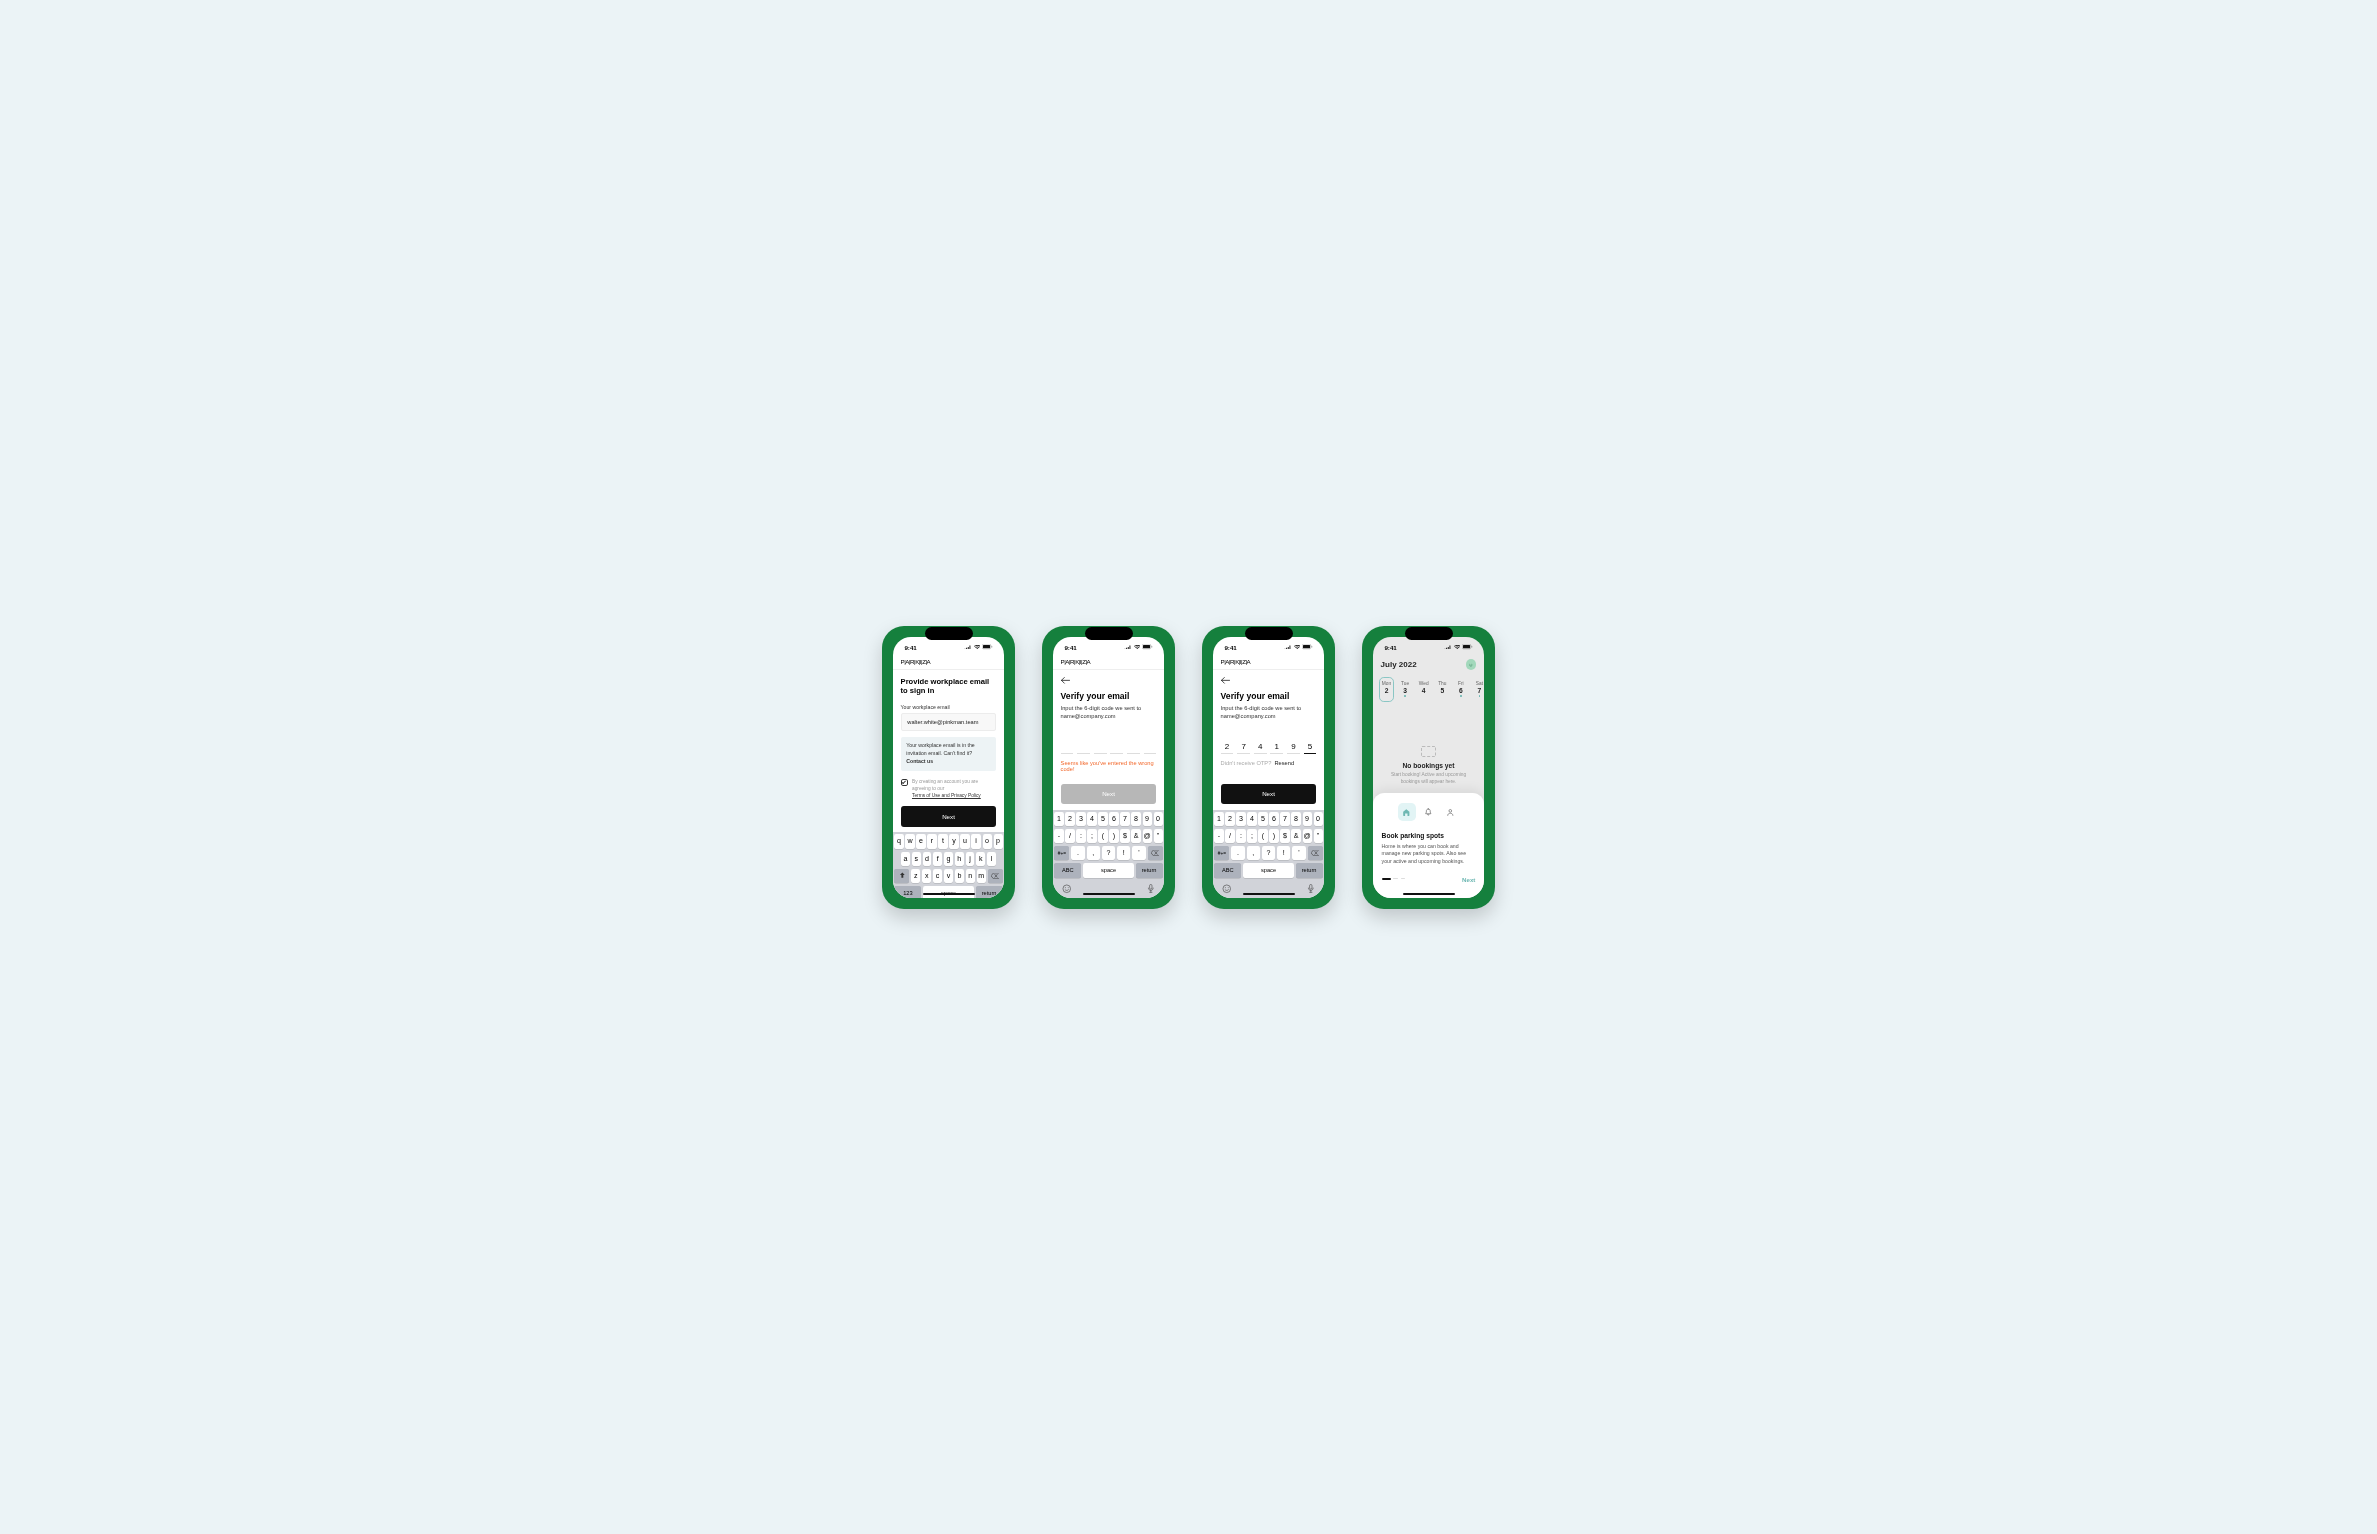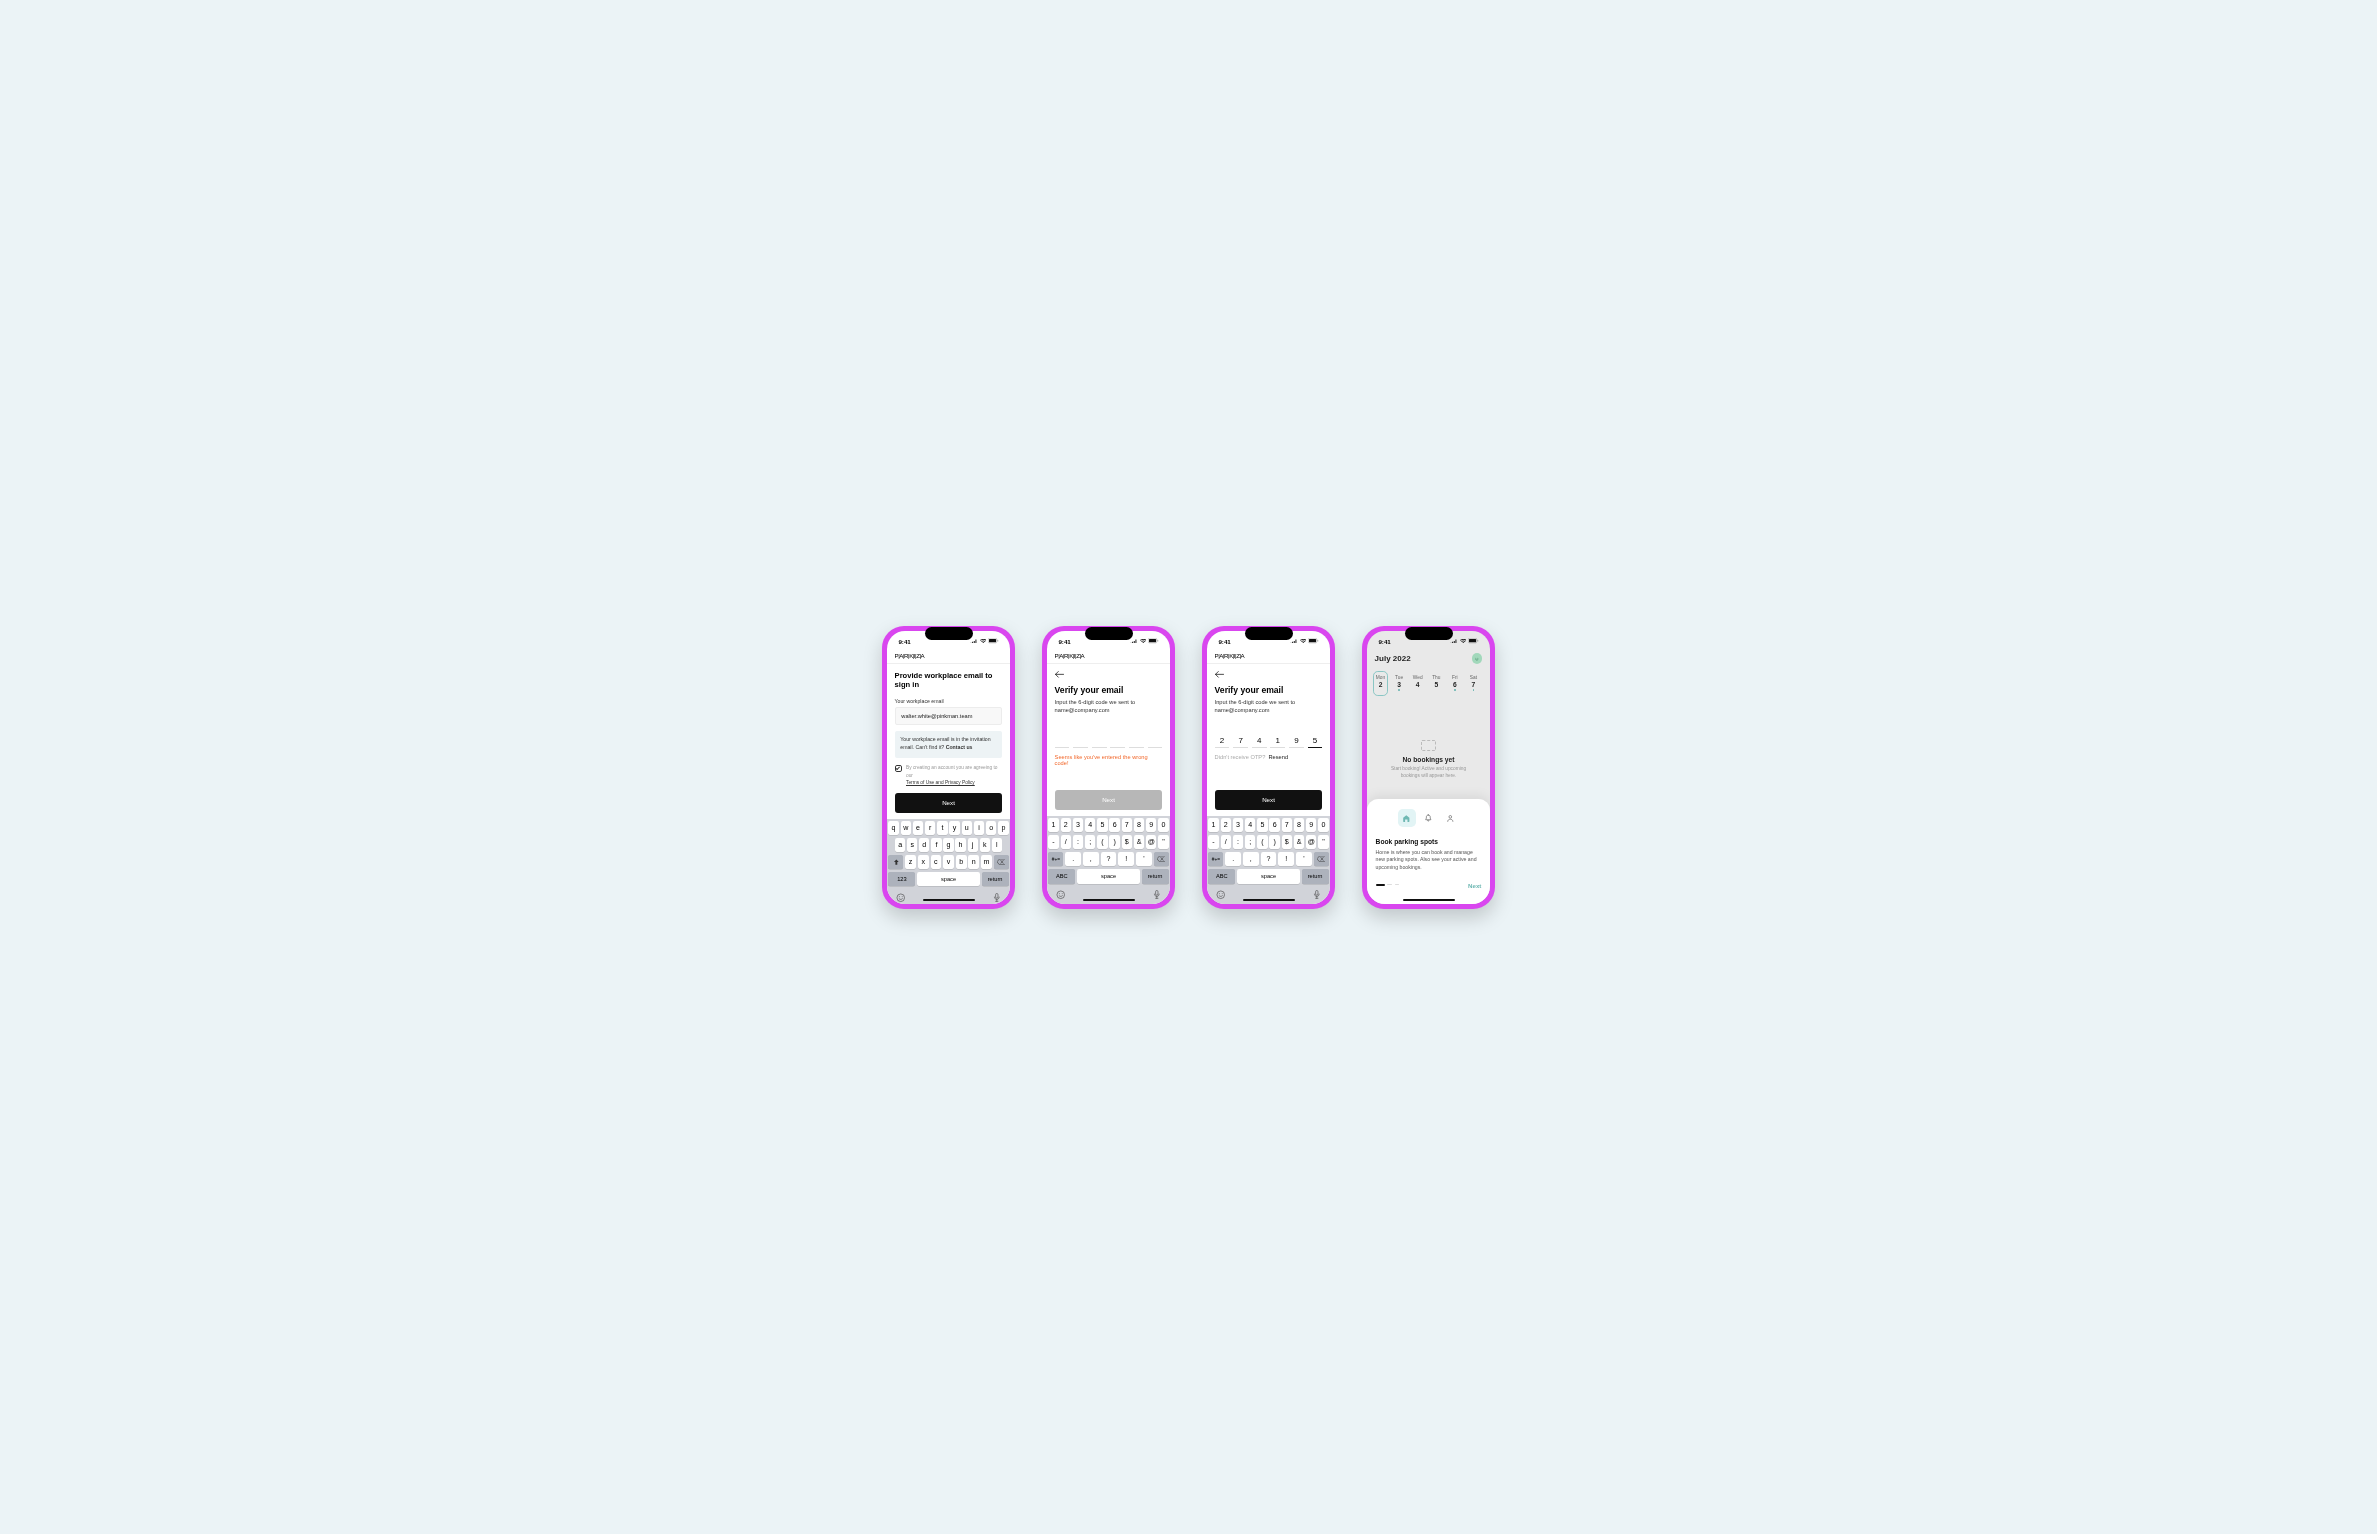--- a/index.html
+++ b/index.html
@@ -1,18 +1,18 @@
 <!DOCTYPE html>
 <html style="font-size:7.6px"><head>
 <meta charset="utf-8">
 <style>
 * { margin: 0; padding: 0; box-sizing: border-box; font-family: -apple-system, BlinkMacSystemFont, "Segoe UI", sans-serif; }
 body { background: #ebf3f6; display: flex; justify-content: center; align-items: center; min-height: 100vh; padding: 19px; }
 .canvas { display: flex; gap: 27px; }
-.phone { width: 133px; height: 283px; background: #d946ef; border-radius: 22px; padding: 5px; position: relative; box-shadow: 0 8.6px 19px rgba(0,0,0,0.18); }
+.phone { width: 133px; height: 283px; background: #15803d; border-radius: 22px; padding: 11px; position: relative; box-shadow: 0 8.6px 19px rgba(0,0,0,0.18); }
 .screen { width: 100%; height: 100%; background: #fff; border-radius: 18px; overflow: hidden; position: relative; display: flex; flex-direction: column; }
 .notch { position: absolute; top: 1.9px; left: 50%; transform: translateX(-50%); width: 48px; height: 12.4px; background: #000; border-radius: 8.6px; z-index: 10; }
 .status-bar { height: 21px; display: flex; justify-content: space-between; align-items: center; padding: 0 11.4px; font-size: 6.2px; font-weight: 600; flex-shrink: 0; }
 .status-right { display: flex; gap: 1.9px; align-items: center; }
 .status-right svg { display: block; }
 .content { flex: 1; display: flex; flex-direction: column; overflow: hidden; }
 .brand { padding: 0 7.6px 4.8px; font-size: 6.2px; letter-spacing: -0.5px; font-weight: 500; border-bottom: 0.5px solid #eee; }
 .p-area { padding: 6.7px 7.6px 0; flex: 1; display: flex; flex-direction: column; }
 .h1 { font-size: 7.6px; font-weight: 700; margin-bottom: 8.6px; }
 .h2 { font-size: 8.6px; font-weight: 700; margin-bottom: 3.8px; }

